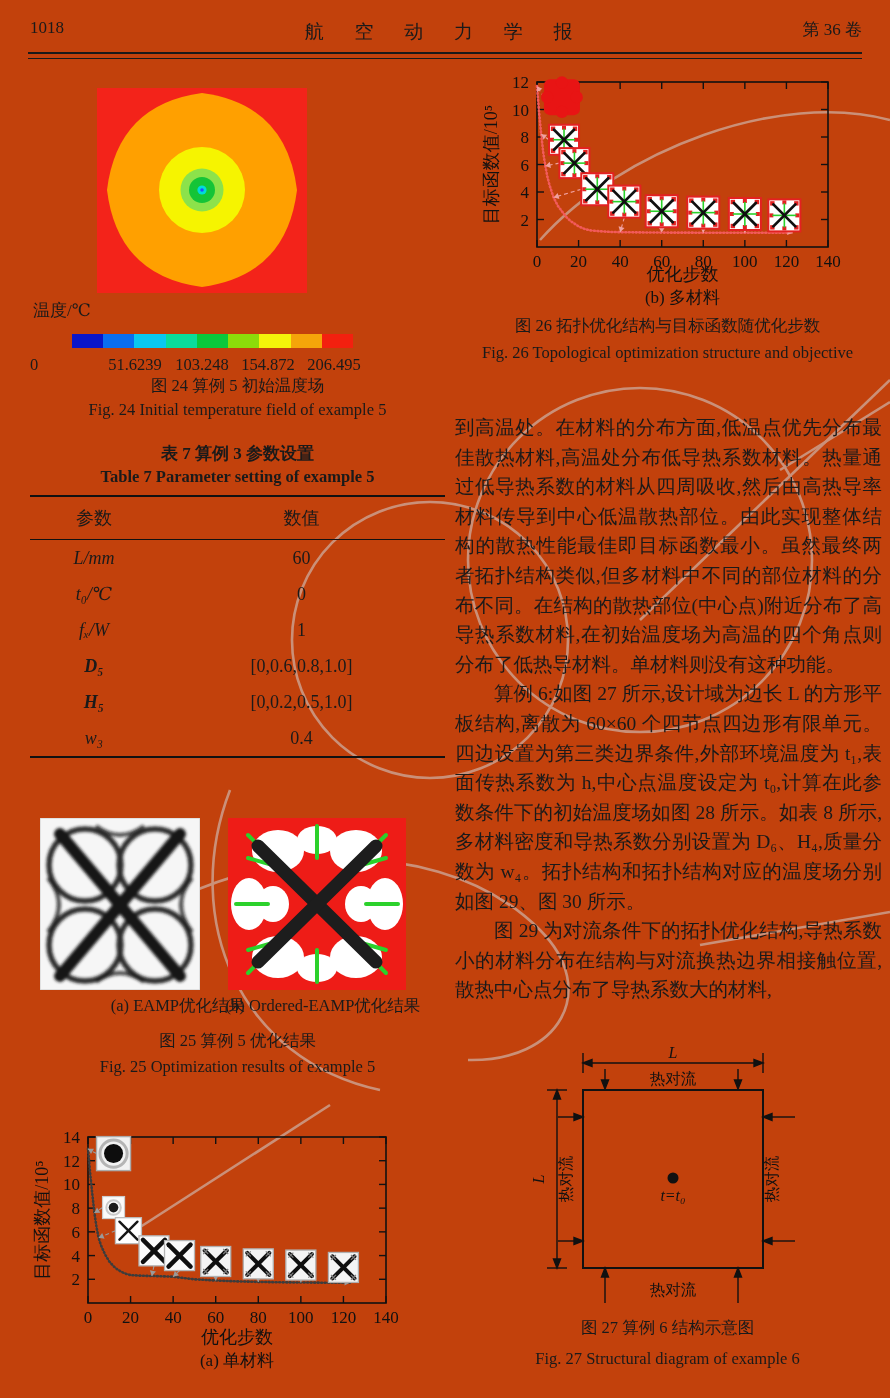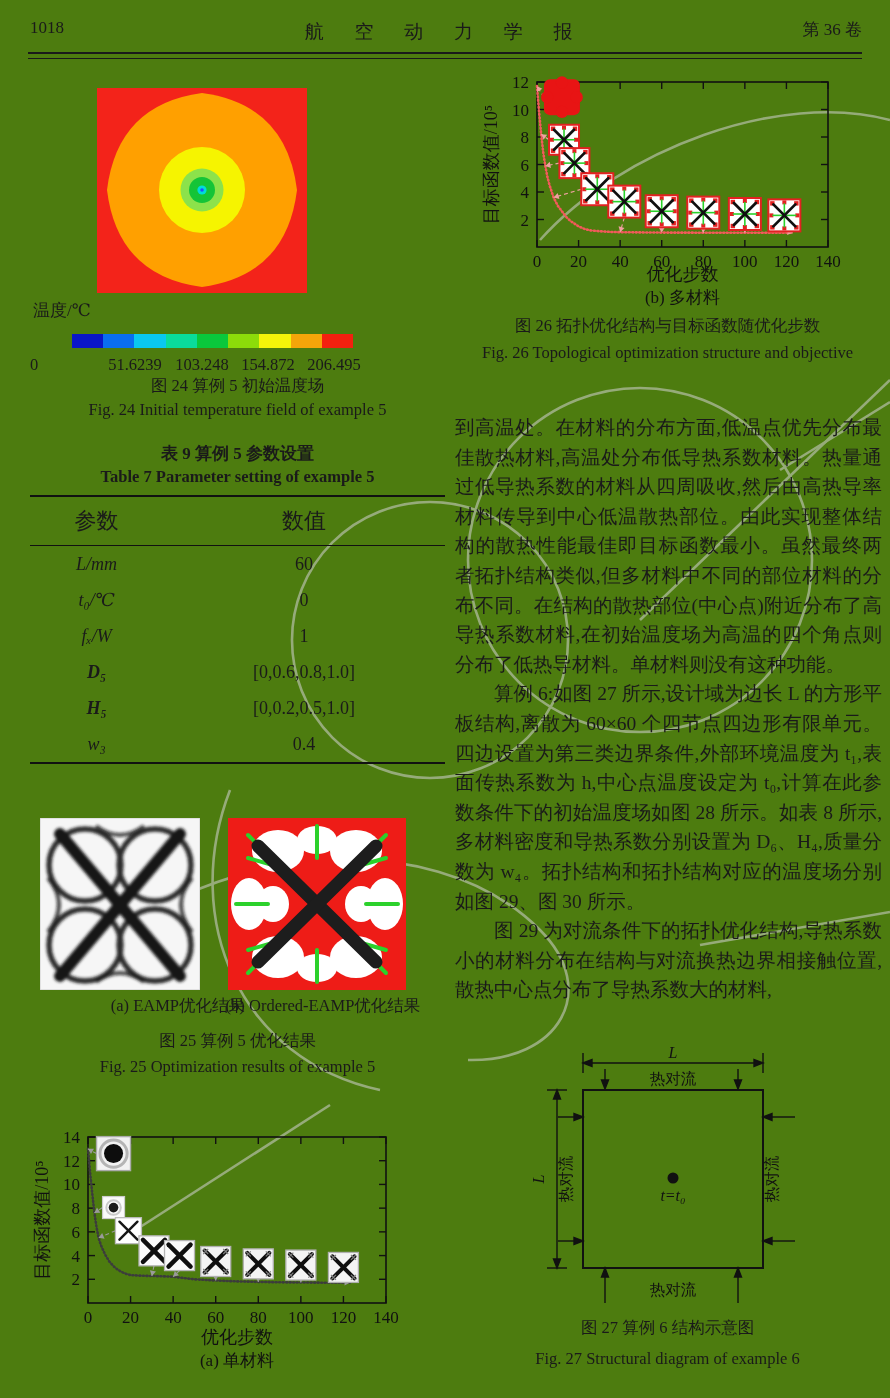--- a/index.html
+++ b/index.html
@@ -1,36 +1,36 @@
 <!DOCTYPE html>
 <html><head>
 <meta charset="utf-8">
 <style>
   html,body{margin:0;padding:0;background:#e8e8e8;}
-  .page{position:relative;width:890px;height:1398px;background:#4d7c0f;overflow:hidden;
+  .page{position:relative;width:890px;height:1398px;background:#c2410c;overflow:hidden;
         font-family:"Liberation Serif","DejaVu Serif",serif;color:#1a1a1a;}
   .abs{position:absolute;}
   
   .pg-num{left:30px;top:18px;font-size:17px;}
   .journal{left:0;right:0;top:19px;text-align:center;font-size:19px;letter-spacing:13px;}
   .volume{right:28px;top:18px;font-size:17px;}
   .rule2{left:28px;top:52px;width:834px;height:4px;border-top:2.6px solid #1a1a1a;border-bottom:1.4px solid #1a1a1a;}
   
   .cap{left:30px;width:415px;text-align:center;font-size:16.5px;}
   .capR{left:455px;width:425px;text-align:center;font-size:16.5px;}
   .bold{font-weight:bold;}
   
   .cb-label{left:33px;top:299px;font-size:17px;}
   .cb-bar{left:72px;top:334px;width:281px;height:14px;}
   .cb-val{position:absolute;font-size:16.5px;white-space:nowrap;transform:translateX(-50%);}
   .cb-val.left0{transform:none;}
   
   .param-table{position:absolute;left:30px;top:495px;width:415px;border-collapse:collapse;
                border-top:2px solid #111;border-bottom:2px solid #111;font-size:18px;}
-  .param-table th{border-bottom:1.6px solid #111;font-weight:normal;padding:9px 4px;font-size:22px;}
+  .param-table th{border-bottom:1.6px solid #111;font-weight:normal;padding:9px 4px;font-size:18px;}
   .param-table td{height:36px;text-align:center;padding:0 4px;}
   .param-table td.p{font-style:italic;}
   .param-table td.pb{font-style:italic;font-weight:bold;}
   
   .f25lab{font-size:16.5px;text-align:center;}
   
   .tick{font-size:17px;fill:#111;font-family:"Liberation Serif","DejaVu Serif",serif;}
   .axis-label{font-size:18px;fill:#111;font-family:"Liberation Serif","DejaVu Serif",serif;}
   .subtitle{font-size:17px;fill:#111;font-family:"Liberation Serif","DejaVu Serif",serif;}
   
@@ -82,21 +82,21 @@
       <span class="cb-val left0" style="left: 0px;">0</span>
       <span class="cb-val" style="left: 105px;">51.6239</span>
       <span class="cb-val" style="left: 172px;">103.248</span>
       <span class="cb-val" style="left: 238px;">154.872</span>
       <span class="cb-val" style="left: 304px;">206.495</span>
     </div>
 
   <div class="abs cap" style="top:375px;">图 24  算例 5 初始温度场</div>
   <div class="abs cap" style="top:400px;">Fig. 24  Initial temperature field of example 5</div>
 
-  <div class="abs cap bold" style="top:442px;font-size:17px;">表 9  算例 5 参数设置</div>
+  <div class="abs cap bold" style="top:442px;font-size:17px;">表 7  算例 3 参数设置</div>
   <div class="abs cap bold" style="top:467px;">Table 7  Parameter setting of example 5</div>
   <table id="param-table" class="param-table">
       <thead>
         <tr>
           <th>参数</th>
           <th>数值</th>
         </tr>
       </thead>
       <tbody>
         <tr>

